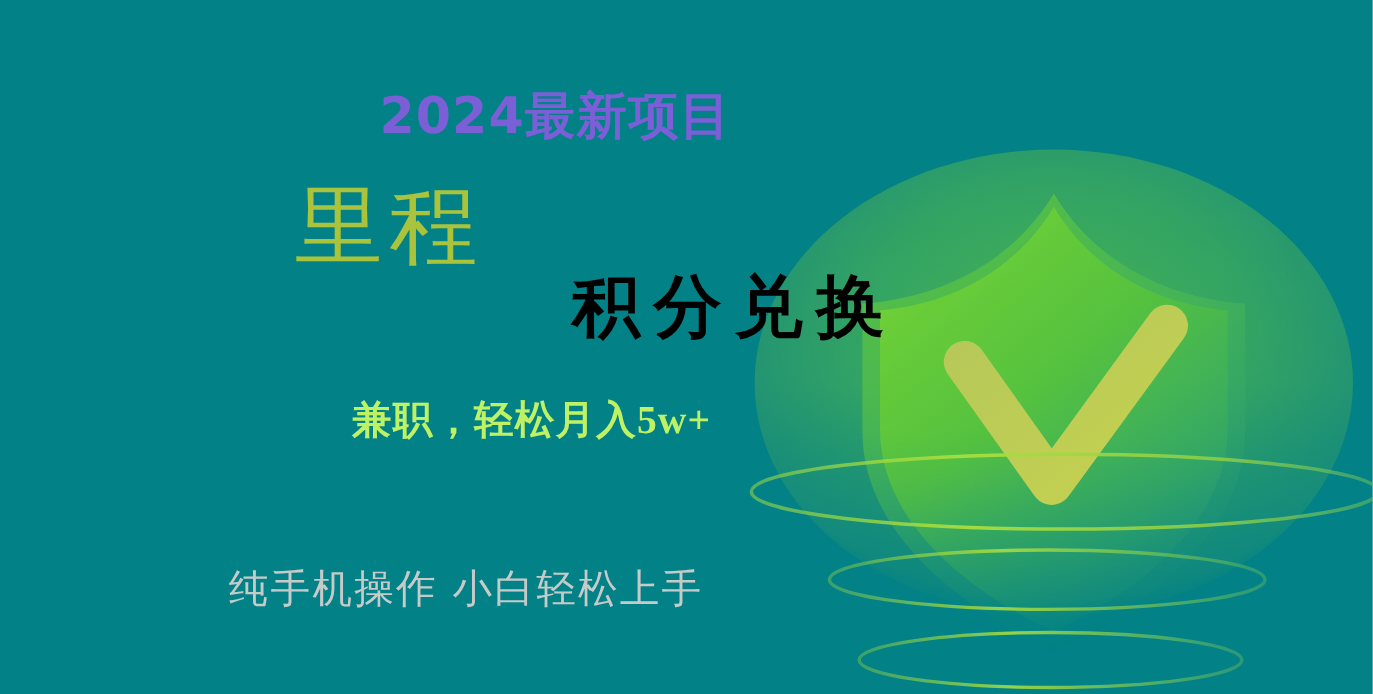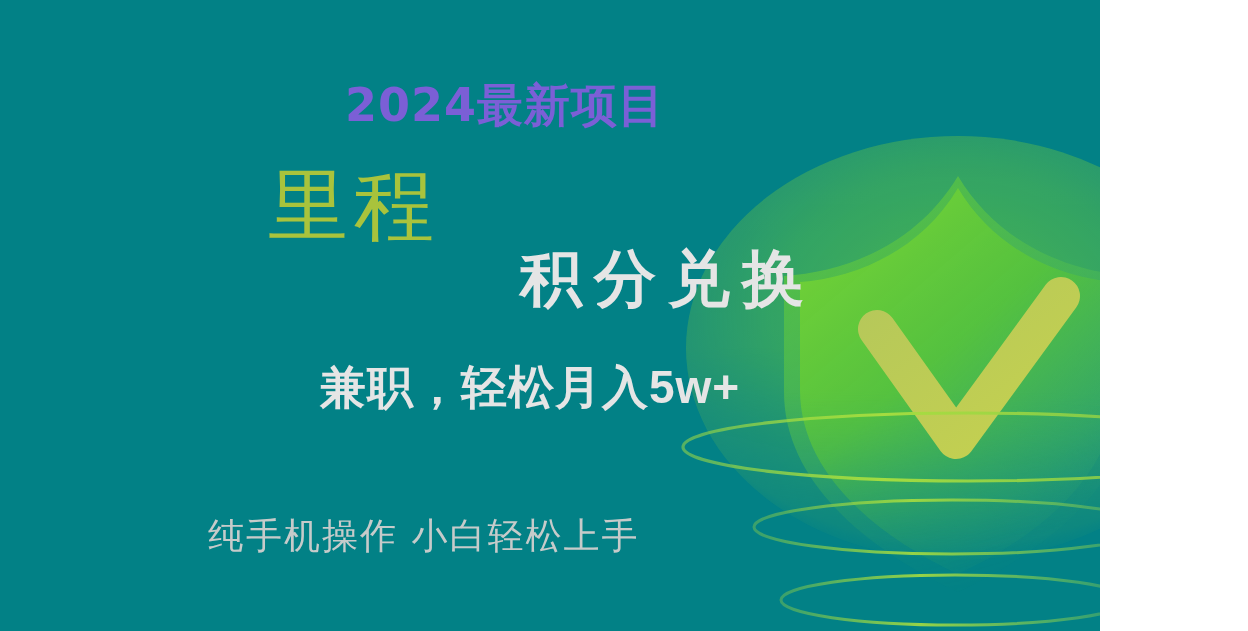--- a/index.html
+++ b/index.html
@@ -2,21 +2,21 @@
 <html><head>
 <meta charset="utf-8">
 <style>
   html, body {
     margin: 0;
     padding: 0;
     background: #ffffff;
   }
   #poster {
     position: relative;
-    width: 1100px;
+    width: 1248px;
     height: 631px;
     overflow: hidden;
     background: #028186;
     font-family: "Liberation Sans", sans-serif;
   }
 
   
   .graphic {
     position: absolute;
     inset: 0;
@@ -57,32 +57,32 @@
     color: #a9c33c;
     font-family: "DejaVu Serif", serif;
     letter-spacing: 6px;
   }
 
   .l-sub {
     left: 520px;
     top: 248px;
     font-size: 62px;
     font-weight: 700;
-    color: #e5e5e5;
+    color: #000000;
     font-family: "DejaVu Serif", serif;
     letter-spacing: 12px;
   }
 
   .l-money {
     left: 320px;
     top: 364px;
-    font-size: 46px;
+    font-size: 36px;
     font-weight: 700;
-    color: #e5e5e5;
-    font-family: Liberation Sans, sans-serif;
+    color: #bef264;
+    font-family: Liberation Serif, serif;
     letter-spacing: 1px;
   }
 
   .l-footer {
     left: 208px;
     top: 518px;
     font-size: 36px;
     font-weight: 400;
     color: #c6cbca;
     font-family: "DejaVu Sans", sans-serif;

